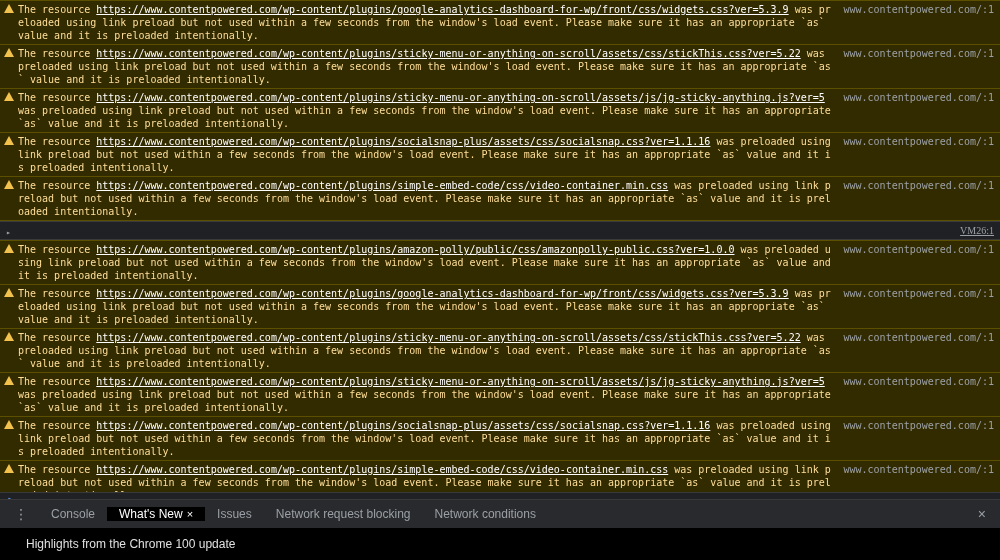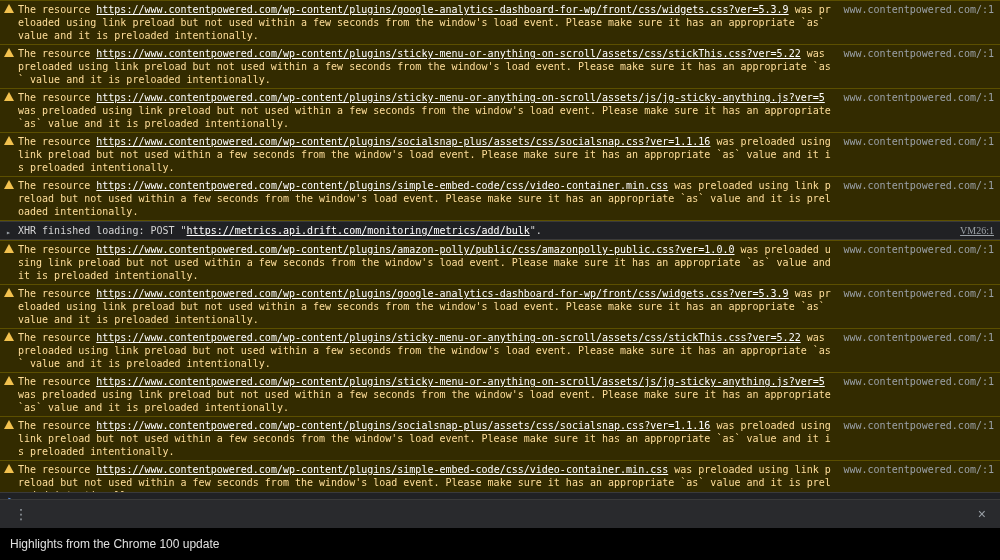--- a/index.html
+++ b/index.html
@@ -15,21 +15,21 @@
   .info{background:#202124;color:#d4d4d4;border-top:1px solid #3a3a3a;border-bottom:1px solid #3a3a3a}
   .arrow{position:absolute;left:6px;top:4px;font-size:8px;color:#9aa0a6}
   .prompt{height:16px;border-top:1px solid #3a3a3a;padding:2px 8px;color:#63a2ff;font-weight:bold}
   .drawer{position:absolute;bottom:0;left:0;right:0;background:#292a2d;border-top:1px solid #3a3a3a;font-family:-apple-system,Segoe UI,sans-serif;font-size:12px}
   .tabs{display:flex;align-items:center;height:28px;padding:0 4px}
   .dots{color:#9aa0a6;padding:0 10px;font-size:14px;letter-spacing:1px}
   .tab{padding:0 12px;height:28px;line-height:28px;color:#9aa0a6;cursor:pointer}
   .tab.active{color:#fff;background:#000}
   .close{margin-left:4px;font-size:11px}
   .x{margin-left:auto;padding:0 10px;color:#9aa0a6;font-size:14px;cursor:pointer}
-  .hl{background:#000;color:#e0e0e0;padding:6px 10px;height:20px;line-height:20px}
+  .hl{background:#000;color:#e0e0e0;padding:6px 26px;height:20px;line-height:20px}
 </style>
 </head>
 <body>
 
 <div class="console" id="console">
     <div class="row warn">
       <div class="ico"></div>
       <div class="msg">The resource <span class="url">https://www.contentpowered.com/wp-content/plugins/google-analytics-dashboard-for-wp/front/css/widgets.css?ver=5.3.9</span> was preloaded using link preload but not used within a few seconds from the window's load event. Please make sure it has an appropriate `as` value and it is preloaded intentionally.</div>
       <span class="src">www.contentpowered.com/:1</span>
     </div>
@@ -48,21 +48,20 @@
       <div class="msg">The resource <span class="url">https://www.contentpowered.com/wp-content/plugins/socialsnap-plus/assets/css/socialsnap.css?ver=1.1.16</span> was preloaded using link preload but not used within a few seconds from the window's load event. Please make sure it has an appropriate `as` value and it is preloaded intentionally.</div>
       <span class="src">www.contentpowered.com/:1</span>
     </div>
     <div class="row warn">
       <div class="ico"></div>
       <div class="msg">The resource <span class="url">https://www.contentpowered.com/wp-content/plugins/simple-embed-code/css/video-container.min.css</span> was preloaded using link preload but not used within a few seconds from the window's load event. Please make sure it has an appropriate `as` value and it is preloaded intentionally.</div>
       <span class="src">www.contentpowered.com/:1</span>
     </div>
     <div class="row info">
       <span class="arrow">▸</span>
-      <div class="msg">XHR finished loading: POST "<span class="url">https://metrics.api.drift.com/monitoring/metrics/add/bulk</span>".</div>
       <span class="vm" style="margin-left: auto; font-family: Liberation Serif, serif;">VM26:1</span>
     </div>
     <div class="row warn">
       <div class="ico"></div>
       <div class="msg">The resource <span class="url">https://www.contentpowered.com/wp-content/plugins/amazon-polly/public/css/amazonpolly-public.css?ver=1.0.0</span> was preloaded using link preload but not used within a few seconds from the window's load event. Please make sure it has an appropriate `as` value and it is preloaded intentionally.</div>
       <span class="src">www.contentpowered.com/:1</span>
     </div>
     <div class="row warn">
       <div class="ico"></div>
       <div class="msg">The resource <span class="url">https://www.contentpowered.com/wp-content/plugins/google-analytics-dashboard-for-wp/front/css/widgets.css?ver=5.3.9</span> was preloaded using link preload but not used within a few seconds from the window's load event. Please make sure it has an appropriate `as` value and it is preloaded intentionally.</div>
@@ -87,16 +86,17 @@
       <div class="ico"></div>
       <div class="msg">The resource <span class="url">https://www.contentpowered.com/wp-content/plugins/simple-embed-code/css/video-container.min.css</span> was preloaded using link preload but not used within a few seconds from the window's load event. Please make sure it has an appropriate `as` value and it is preloaded intentionally.</div>
       <span class="src">www.contentpowered.com/:1</span>
     </div>
   </div>
 <div class="prompt">&gt;</div>
 
 <div class="drawer">
   <div class="tabs">
     <span class="dots">⋮</span>
+    <span id="tabstrip"><span class="tab">Console</span><span class="tab active">What's New<span class="close">×</span></span><span class="tab">Issues</span><span class="tab">Network request blocking</span><span class="tab">Network conditions</span></span>
     <span class="x">×</span>
   </div>
   <div class="hl">Highlights from the Chrome 100 update</div>
 </div>
 
 </body></html>

